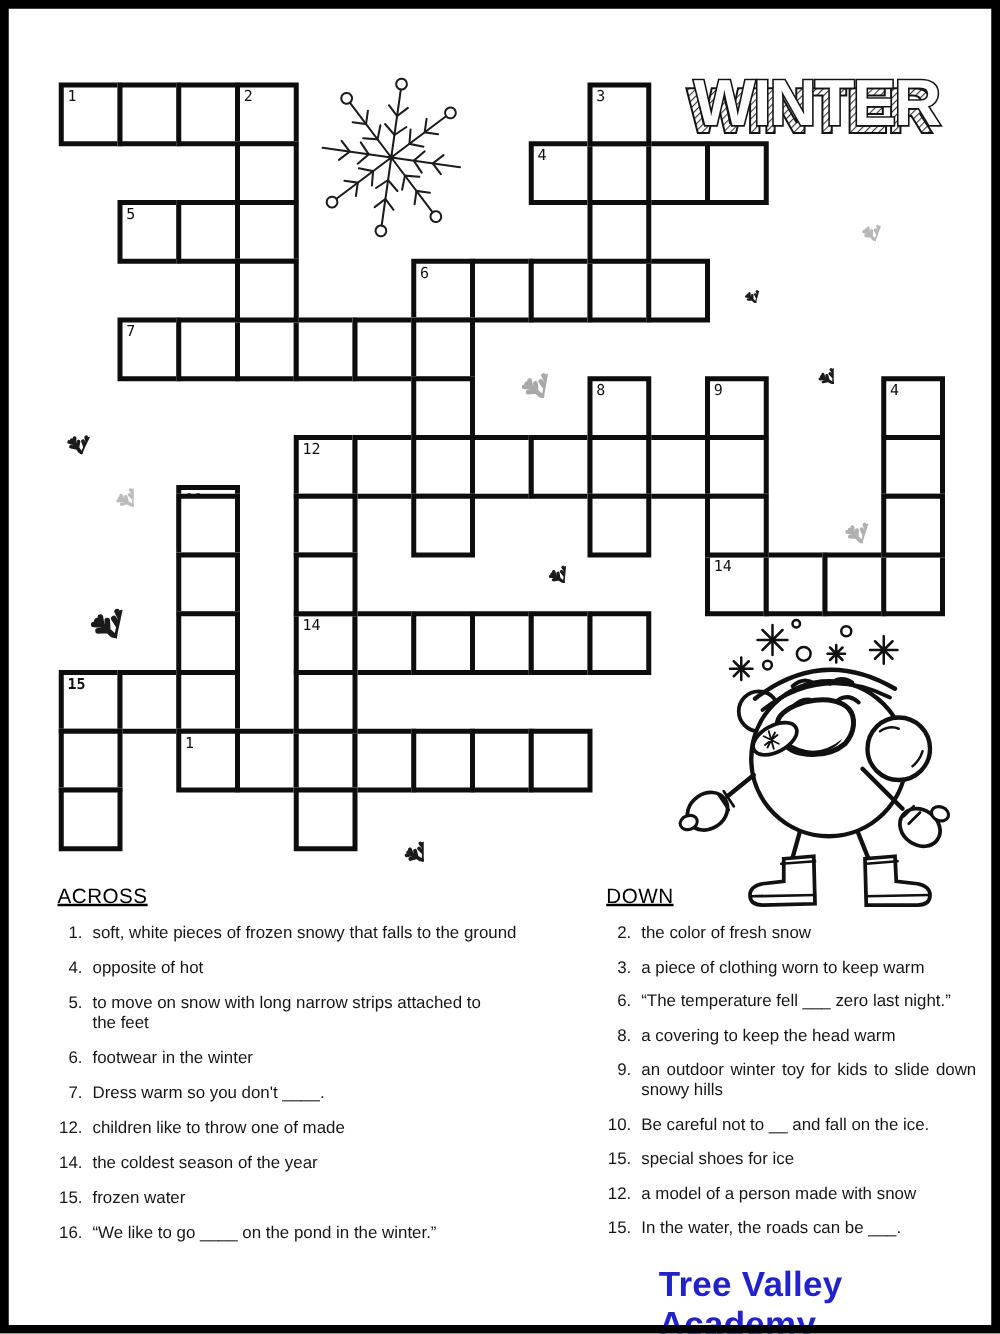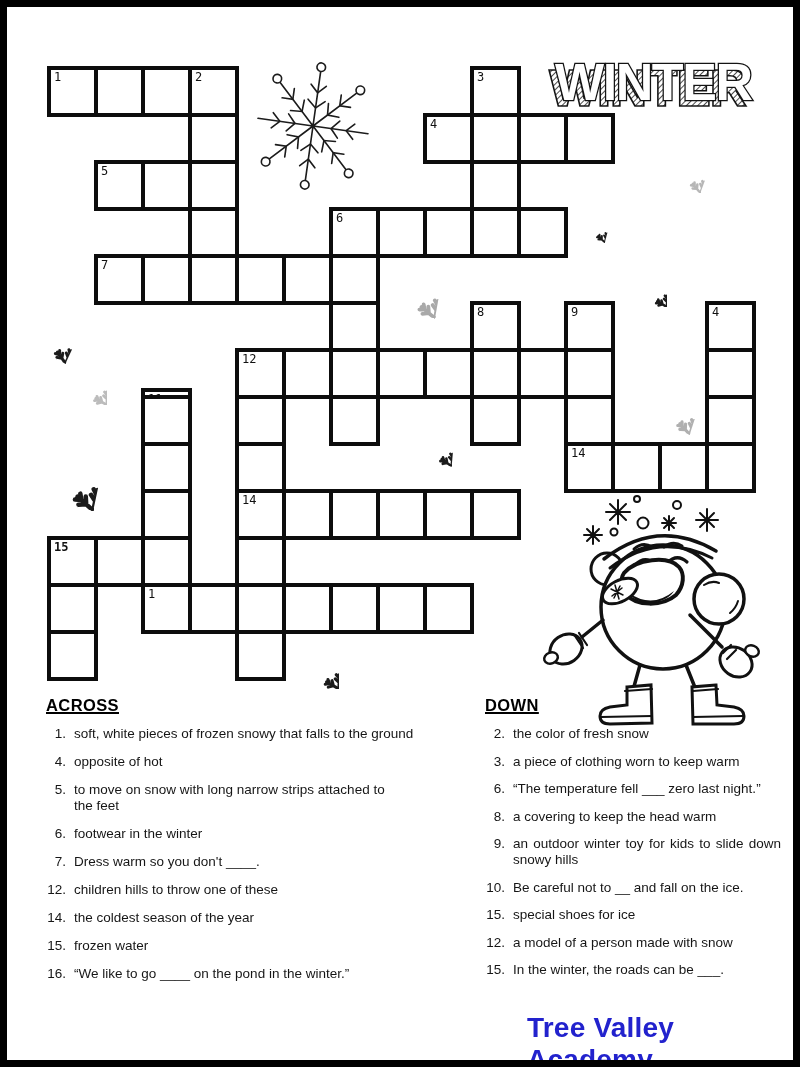--- a/index.html
+++ b/index.html
@@ -14,22 +14,22 @@
   .cell .num{position:absolute;top:0px;left:3px;
         font-family:"DejaVu Sans Mono",monospace;font-size:12px;line-height:14px;color:#111;}
 
   
   .decor{position:absolute;line-height:0;pointer-events:none;z-index:2;}
 
   
   .clue-col{position:absolute;z-index:6;}
   .clue-col.across{left:40px;top:696px;width:436px;}
   .clue-col.down{left:479px;top:696px;width:302px;}
-  .clue-header{font-size:16.5px;font-weight:bold;letter-spacing:.4px;color:#000;
-        text-decoration:underline;text-decoration-thickness:2px;margin:0 0 11px 6px;}
+  .clue-header{font-size:16.5px;font-weight:normal;letter-spacing:.4px;color:#000;
+        text-decoration:underline;text-decoration-thickness:2px;margin:12px 0 11px 6px;}
   .clue-item{display:flex;margin-bottom:12px;color:#161616;}
   .clue-col.down .clue-item{margin-bottom:11.5px;}
   .clue-num{flex:none;width:26px;text-align:right;margin-right:8px;
         font-size:13.5px;line-height:16px;}
   .clue-text{flex:1;font-size:13.5px;line-height:16px;white-space:pre-line;}
   .clue-col.down .clue-text{text-align:justify;}
 
   .footer-brand{position:absolute;left:527px;top:1012px;z-index:6;
         font-size:28px;font-weight:bold;color:#2222cd;letter-spacing:.2px;}
 
@@ -297,21 +297,21 @@
         <div class="clue-item">
           <span class="clue-num">6.</span>
           <span class="clue-text">footwear in the winter</span>
         </div>
         <div class="clue-item">
           <span class="clue-num">7.</span>
           <span class="clue-text">Dress warm so you don't ____.</span>
         </div>
         <div class="clue-item">
           <span class="clue-num">12.</span>
-          <span class="clue-text">children hills to throw one of these</span>
+          <span class="clue-text">children like to throw one of made</span>
         </div>
         <div class="clue-item">
           <span class="clue-num">14.</span>
           <span class="clue-text">the coldest season of the year</span>
         </div>
         <div class="clue-item">
           <span class="clue-num">15.</span>
           <span class="clue-text">frozen water</span>
         </div>
         <div class="clue-item">
@@ -351,21 +351,21 @@
         <div class="clue-item">
           <span class="clue-num">15.</span>
           <span class="clue-text">special shoes for ice</span>
         </div>
         <div class="clue-item">
           <span class="clue-num">12.</span>
           <span class="clue-text">a model of a person made with snow</span>
         </div>
         <div class="clue-item">
           <span class="clue-num">15.</span>
-          <span class="clue-text">In the winter, the roads can be ___.</span>
+          <span class="clue-text">In the water, the roads can be ___.</span>
         </div>
       </div>
   </div>
 
   <div class="footer-brand">Tree Valley Academy</div>
 
 <div class="decor" style="left: 586px; top: 218px; color: rgb(27, 27, 27); transform: rotate(15deg);"><svg width="22" height="22" viewBox="-50 -50 100 100">
         <use href="#flake-simple"></use>
       </svg></div>
     <div class="decor" style="left: 639.5px; top: 279.5px; color: rgb(27, 27, 27); transform: rotate(0deg);"><svg width="27" height="27" viewBox="-50 -50 100 100">

